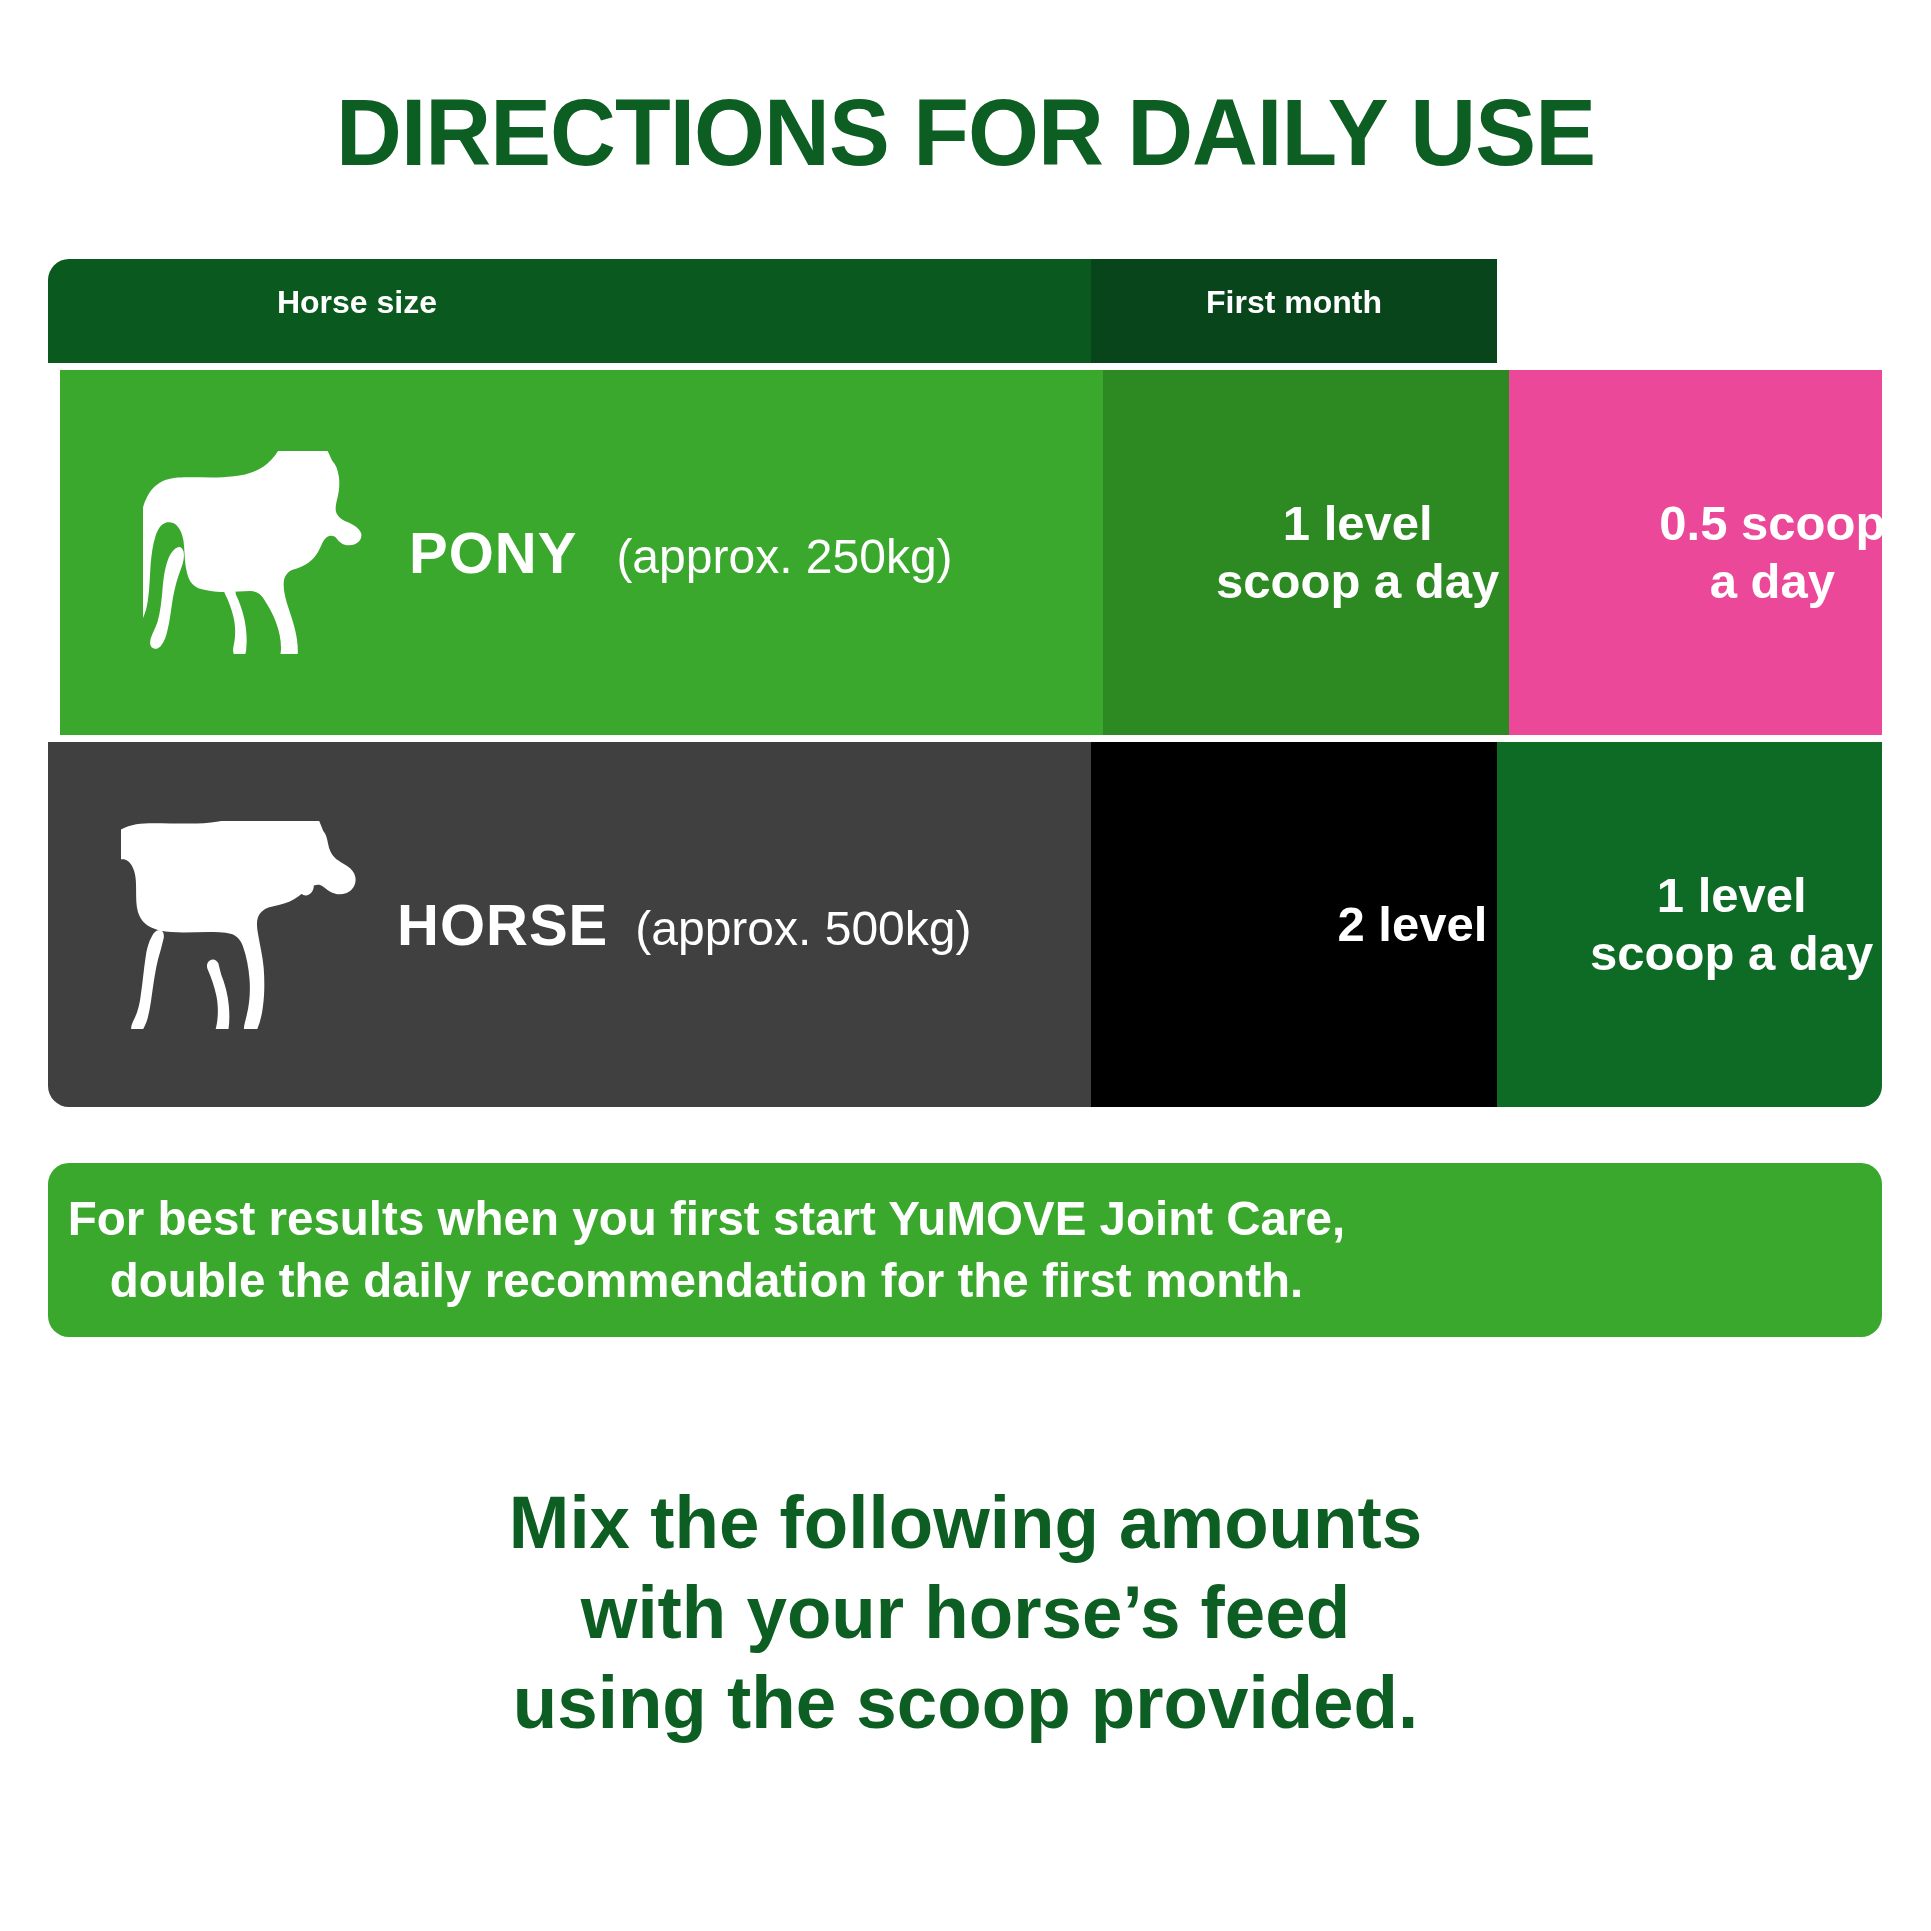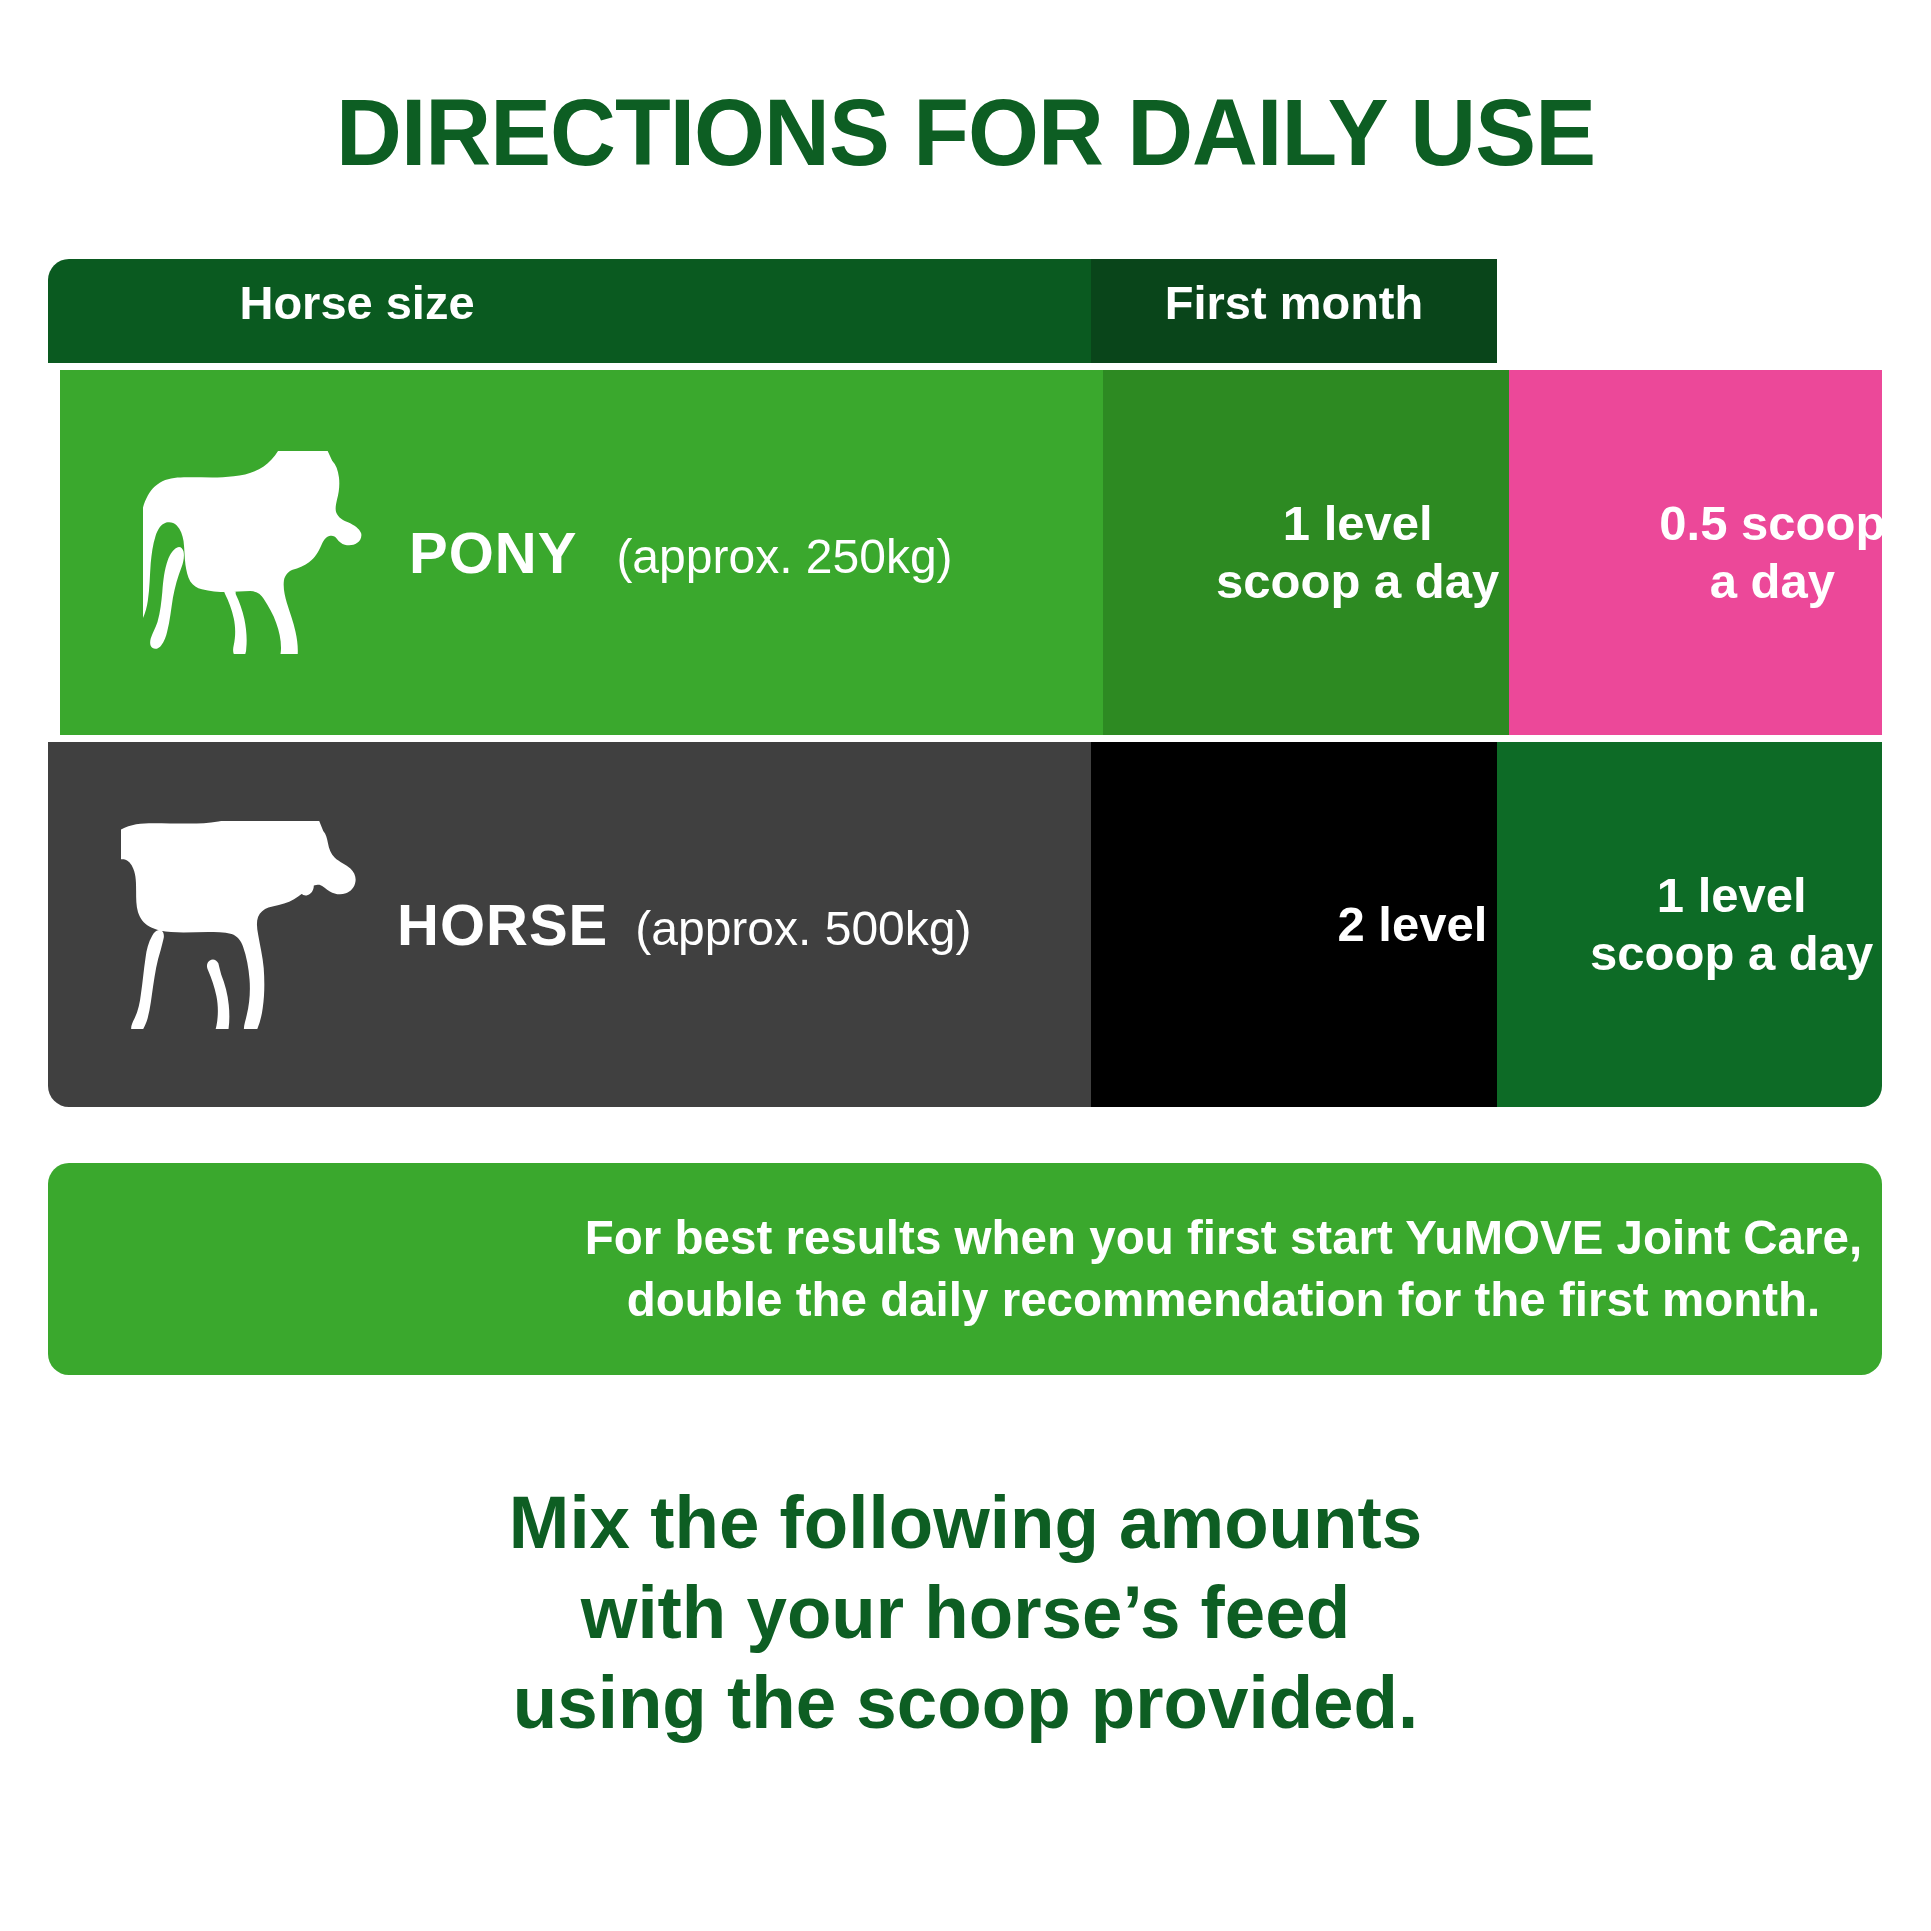--- a/index.html
+++ b/index.html
@@ -48,21 +48,21 @@
   .c-first  {width:406px; flex:0 0 406px;}
   .c-ongoing{width:386px; flex:0 0 386px;}
 
   
   .row-head{height:104px;}
   .row-head .c-size   {background:#0a5a20;}
   .row-head .c-first  {background:#09451a;}
   .row-head .c-ongoing{background:#0a5a20;}
   .row-head .cellinner{
     height:87px;display:flex;align-items:center;justify-content:center;
-    color:#ffffff;font-size:47px;font-weight:bold;letter-spacing:0px;
+    color:#ffffff;font-size:32px;font-weight:bold;letter-spacing:0px;
   }
   .row-head .c-size .cellinner{justify-content:center;padding-right:425px;box-sizing:border-box;}
 
   
   .row-pony{height:365px;}
   .row-pony .c-size   {background:#3aa82d;margin-left:12px;}
   .row-pony .c-first  {background:#2d8a22;}
   .row-pony .c-ongoing{background:#ec4899;}
 
   
@@ -104,24 +104,24 @@
     text-align:center;
     color:#ffffff;
     font-size:49px;font-weight:bold;line-height:1.18;
     padding:0 9.7px;box-sizing:border-box;
   }
 
   
   .callout{
     position:absolute;
     left:48px;top:1163px;
-    width:1834px;height:212px;
+    width:1834px;height:174px;
     background:#3aa82d;
     border-radius:21px;
-    display:flex;align-items:center;justify-content:flex-end;
+    display:flex;align-items:center;justify-content:flex-start;
     text-align:center;
     box-sizing:border-box;
   }
   .callout p{
     margin:0;color:#ffffff;
     font-size:49px;font-weight:bold;line-height:1.26;
     transform:scaleX(0.97);
   }
 
   

